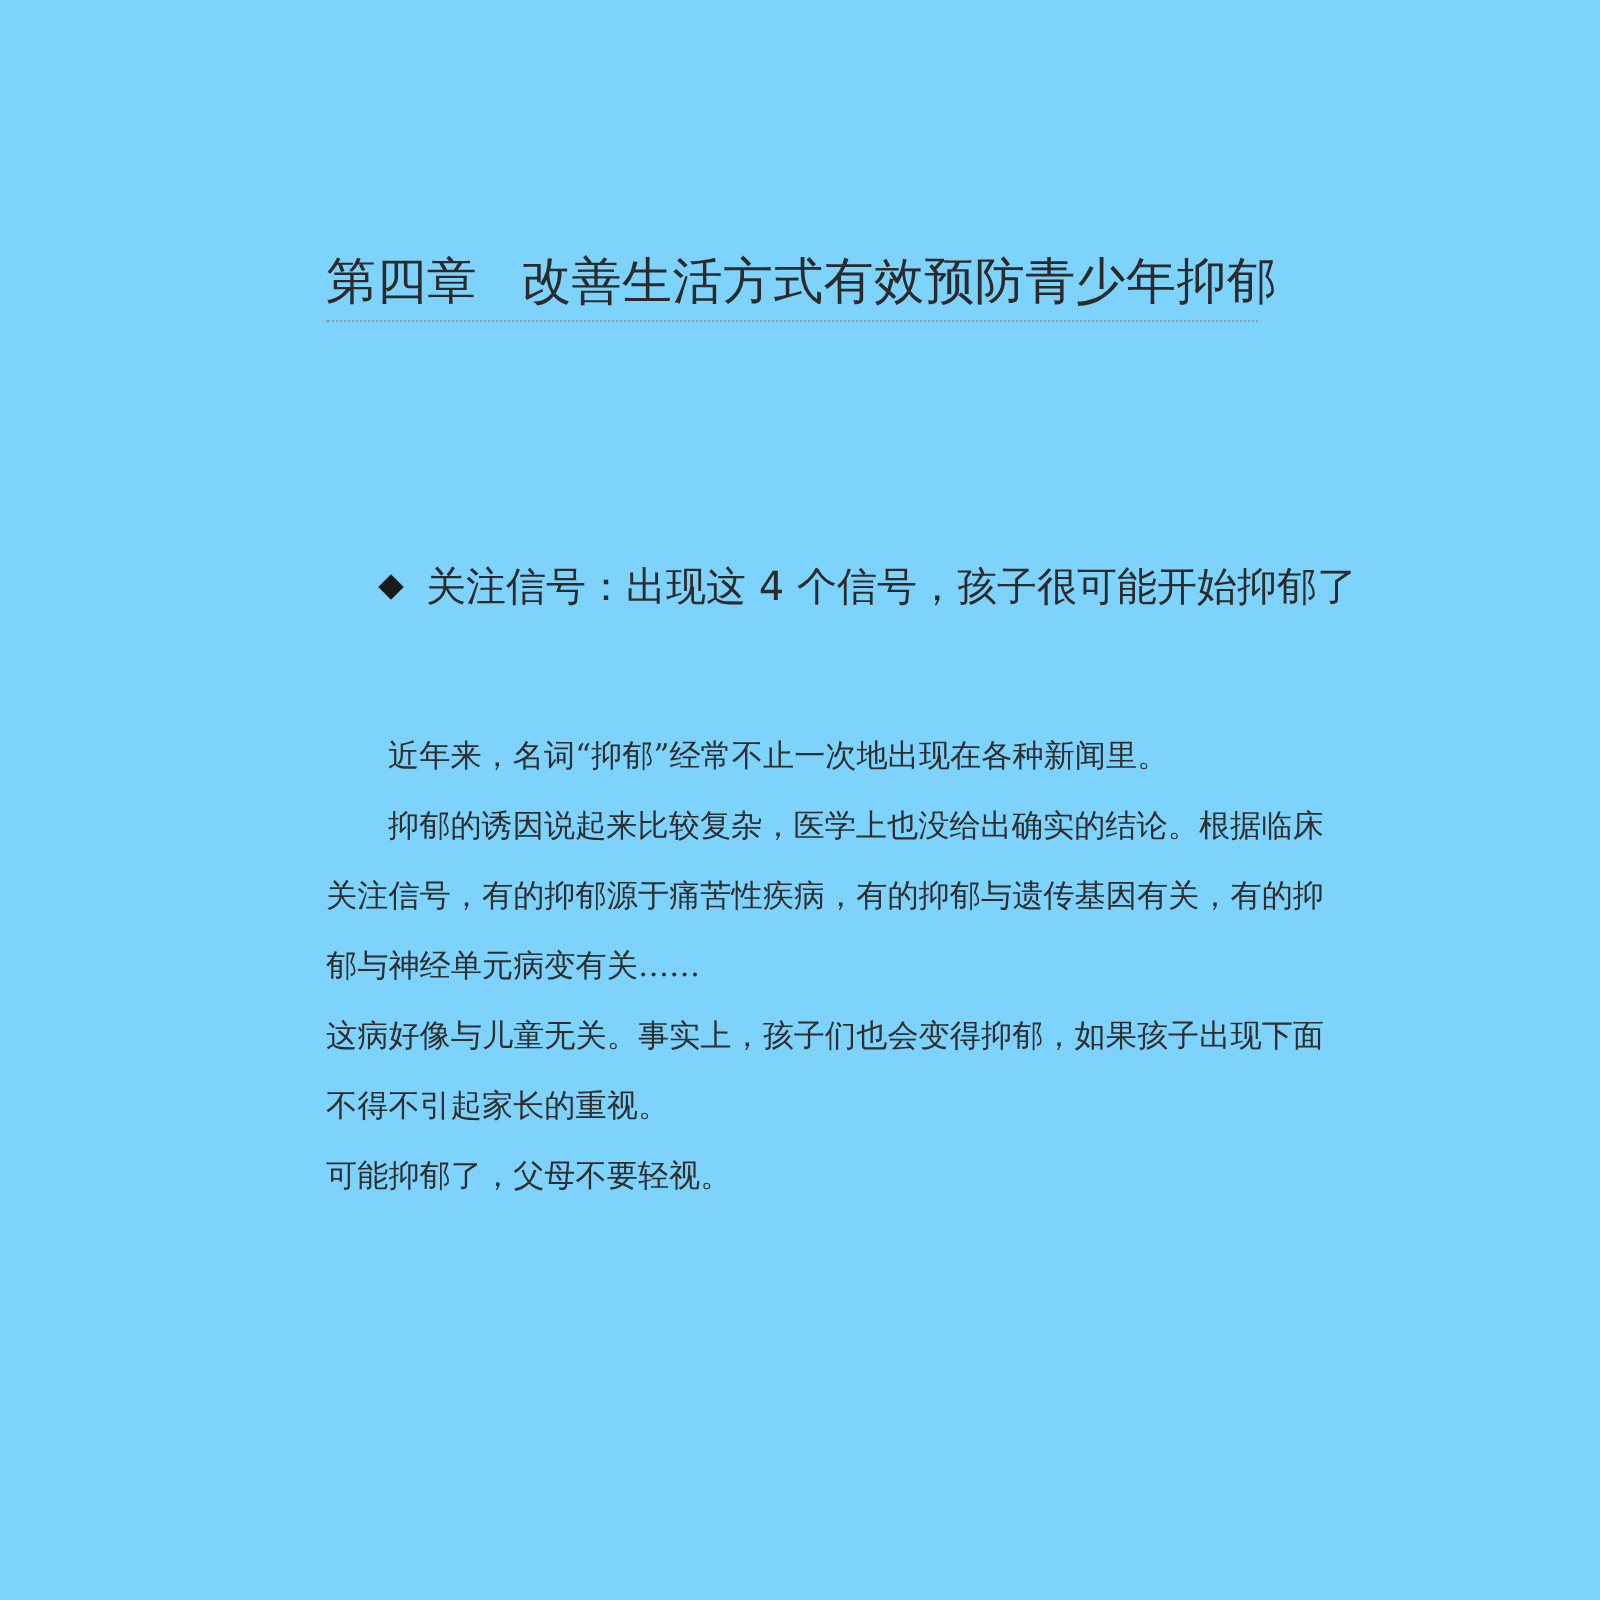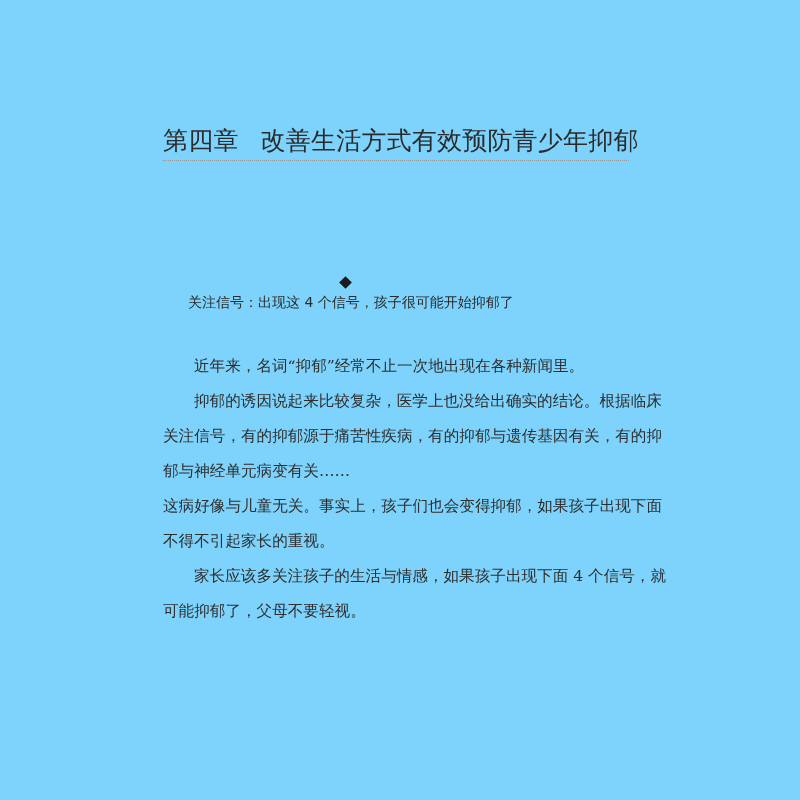--- a/index.html
+++ b/index.html
@@ -42,41 +42,40 @@
       top: 160px;
       width: 466px;
       height: 0;
       border-top: 1px dotted #9a9a9a;
     }
     .section-heading {
       position: absolute;
       left: 188px;
       top: 278px;
       font-family: "DejaVu Sans", "Liberation Sans", sans-serif;
-      font-size: 14px;
+      font-size: 20px;
       line-height: 30px;
       color: #2b2b2b;
       white-space: nowrap;
       display: flex;
       align-items: center;
-      flex-direction: column;
     }
     .section-heading .bullet {
       display: inline-block;
       width: 9px;
       height: 9px;
       background: #1a1a1a;
       transform: rotate(45deg);
       margin-right: 13px;
       margin-left: 3px;
     }
     .body-text {
       position: absolute;
       left: 163px;
-      top: 350px;
+      top: 362px;
       width: 461px;
       font-family: "DejaVu Serif", "Liberation Serif", serif;
       font-size: 15.6px;
       color: #2e2e2e;
     }
     .line {
       height: 35px;
       line-height: 32px;
       white-space: nowrap;
       text-align: justify;
@@ -109,17 +108,16 @@
 
     <div class="line indent last">近年来，名词“抑郁”经常不止一次地出现在各种新闻里。</div>
 
     <div class="line indent">抑郁的诱因说起来比较复杂，医学上也没给出确实的结论。根据临床</div>
     <div class="line">关注信号，有的抑郁源于痛苦性疾病，有的抑郁与遗传基因有关，有的抑</div>
     <div class="line last">郁与神经单元病变有关……</div>
 
     <div class="line">这病好像与儿童无关。事实上，孩子们也会变得抑郁，如果孩子出现下面</div>
     <div class="line last">不得不引起家长的重视。</div>
 
-    <div class="line indent">家长应该多关注孩子的生活与情感，如果孩子出现下面 4 个信号，就</div>
     <div class="line last">可能抑郁了，父母不要轻视。</div>
   </div>
 
 </div>
 
 </body></html>

